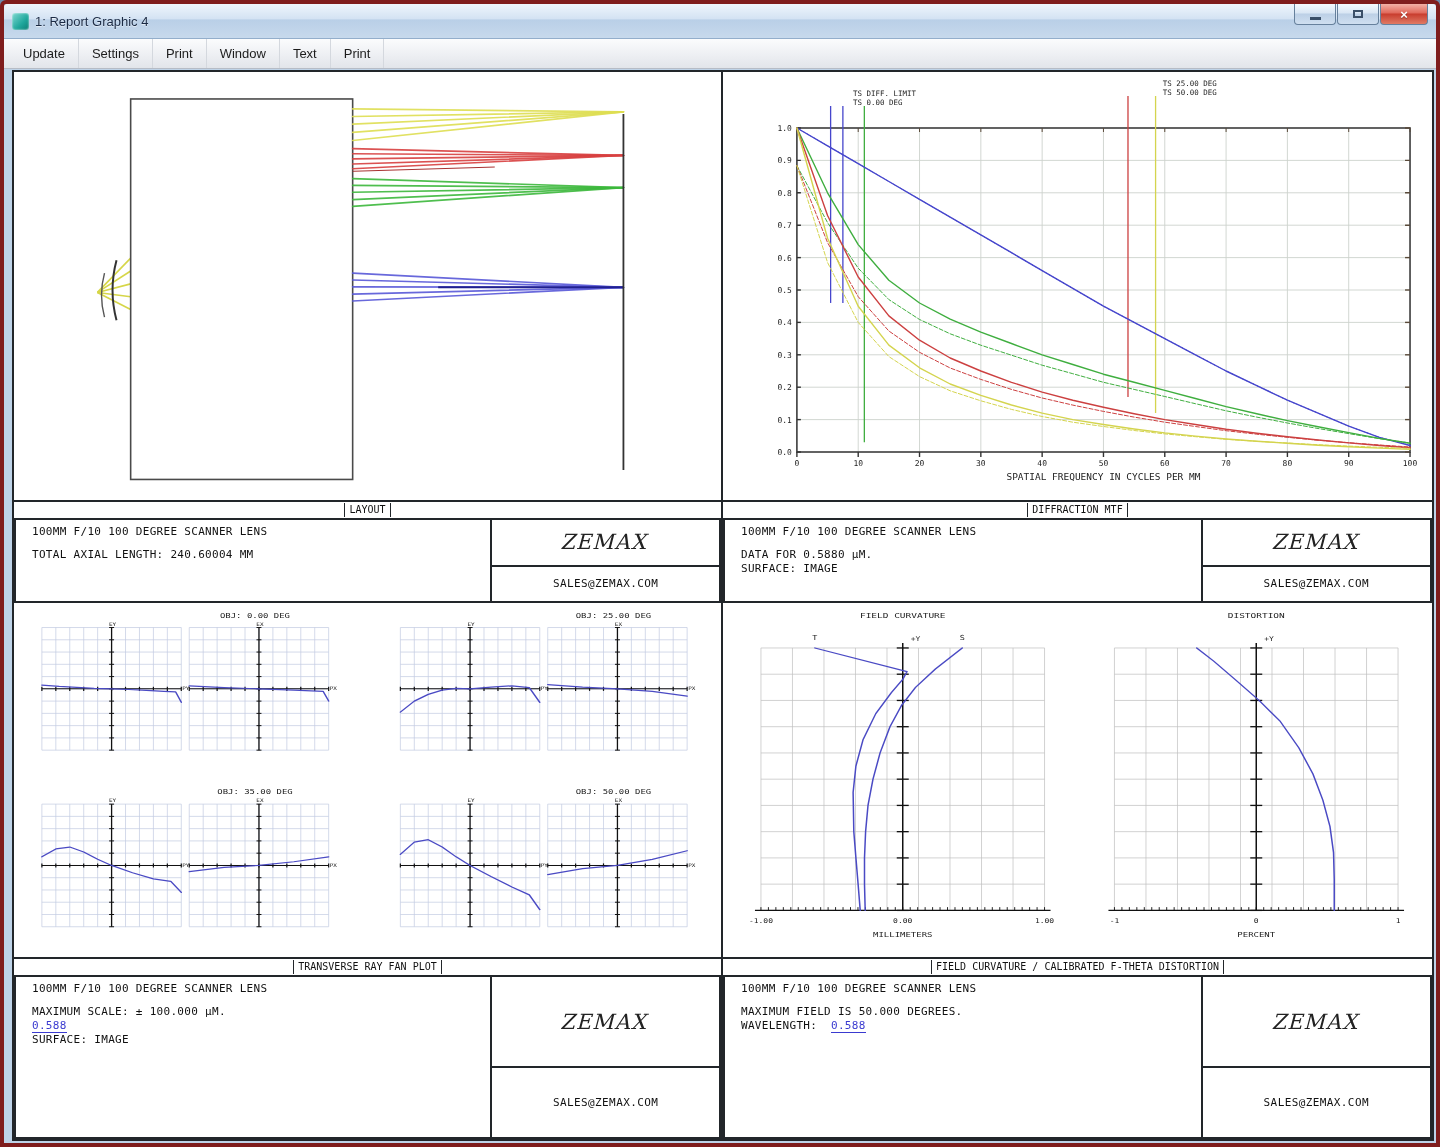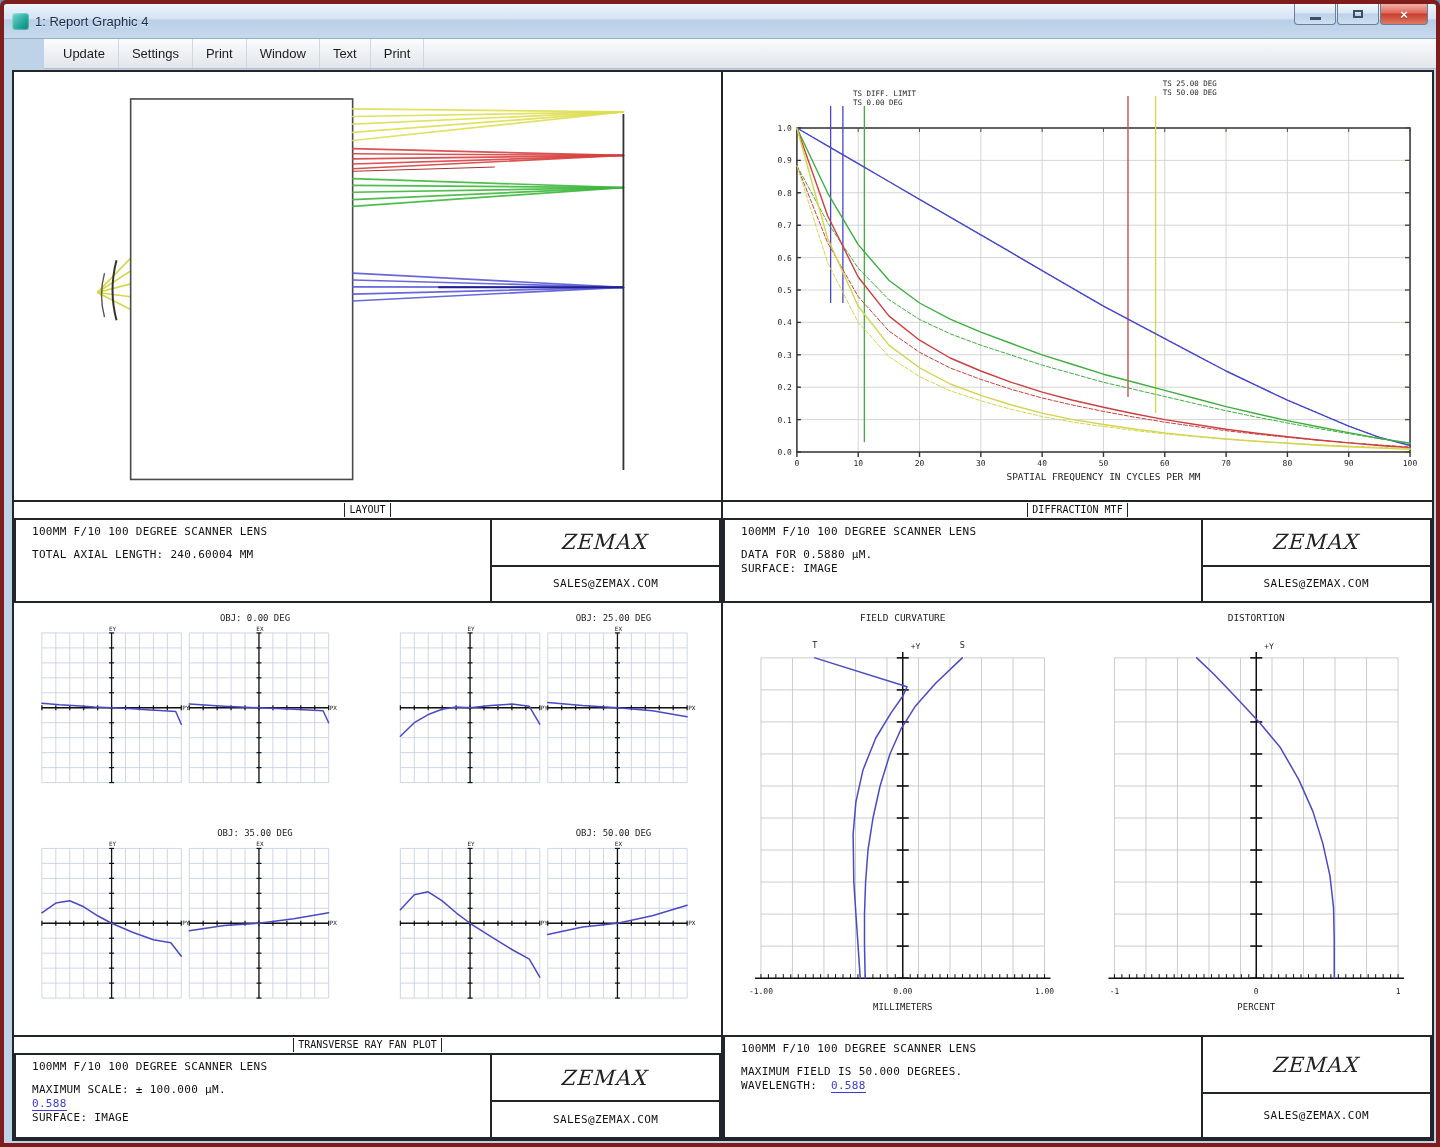--- a/index.html
+++ b/index.html
@@ -19,32 +19,32 @@
   .winbtn{width:42px;height:21px;box-sizing:border-box;border:1px solid #5f7globe;border:1px solid #5f7globe}
   .winbtn{width:42px;height:21px;box-sizing:border-box;border:1px solid #66809c;border-top:none;
     border-radius:0 0 4px 4px;display:flex;align-items:center;justify-content:center;
     background:linear-gradient(#f4f9fe,#d9e6f4 45%,#bcd0e6 50%,#cfdff0);margin-left:1px;}
   .winbtn.close{width:48px;background:linear-gradient(#f2b0a6,#e0695b 45%,#c83d2e 50%,#e07a64);}
   .glyph-min{width:11px;height:3px;background:#3a4f68;margin-top:8px;}
   .glyph-max{width:10px;height:8px;border:2px solid #3a4f68;box-sizing:border-box;background:transparent;}
   .glyph-close{color:#fff;font-size:13px;font-weight:bold;line-height:1;text-shadow:0 1px 1px #00000055;}
   
   .menubar{height:29px;background:linear-gradient(#fbfcfd,#eceef2 60%,#e2e5ea);
-    border-bottom:1px solid #b6bcc6;display:flex;align-items:stretch;padding-left:6px;margin-left:40px;}
+    border-bottom:1px solid #b6bcc6;display:flex;align-items:stretch;padding-left:6px;}
   .mi{display:flex;align-items:center;padding:0 13px;font-size:13px;color:#1c1c1c;
     border-right:1px solid #d4d8de;cursor:default;}
   
   .canvas{position:absolute;left:8px;top:66px;width:1422px;height:1071px;box-sizing:border-box;
     background:#fff;border:2px solid #22262a;display:grid;
     grid-template-columns:1fr 1fr;grid-template-rows:531px 536px;}
   .quad{display:flex;flex-direction:column;box-sizing:border-box;background:#fff;min-width:0;}
   .quad.qleft{border-right:2px solid #22262a;}
   .plot-area{flex:0 0 auto;position:relative;background:#fff;}
   .quad.qtop .plot-area{height:428px;}
-  .quad.qbot .plot-area{height:432px;}
+  .quad.qbot .plot-area{height:354px;}
   .plot-area svg{display:block;width:100%;height:100%;}
   svg text{font-family:"DejaVu Sans Mono",monospace;fill:#222;}
   .caption{height:16px;border-top:2px solid #22262a;display:flex;align-items:center;justify-content:center;}
   .caption span{font-family:"DejaVu Sans Mono",monospace;font-size:10px;color:#111;
     padding:0 4px;border-left:1.5px solid #22262a;border-right:1.5px solid #22262a;line-height:14px;}
   .tblock{flex:1;display:flex;border:2px solid #22262a;box-sizing:border-box;margin:0;}
   .tb-left{flex:1.95;padding:5px 16px;box-sizing:border-box;border-right:2px solid #22262a;overflow:hidden;}
   .tb-line{font-family:"DejaVu Sans Mono",monospace;font-size:11px;color:#111;
     letter-spacing:0.3px;line-height:14px;white-space:nowrap;}
   .tb-title{margin-bottom:9px;}
@@ -842,20 +842,23 @@
             <line x1="676" y1="372" x2="676" y2="376" stroke="#111" stroke-width="1"></line>
             <text x="534" y="18" font-size="9.5" text-anchor="middle" fill="#111">DISTORTION</text>
             <text x="542" y="46" font-size="8" text-anchor="start" fill="#111">+Y</text>
             <text x="392" y="392" font-size="8" text-anchor="middle" fill="#333">-1</text>
             <text x="534" y="392" font-size="8" text-anchor="middle" fill="#333">0</text>
             <text x="676" y="392" font-size="8" text-anchor="middle" fill="#333">1</text>
             <text x="534" y="408" font-size="9" text-anchor="middle" fill="#333">PERCENT</text>
             <polyline points="612.1,376.0 612.1,337.5 611.4,305.4 607.8,273.3 600.7,241.2 590.8,209.1 576.6,177.0 558.1,144.9 536.8,119.2 512.7,93.5 491.4,71.1 474.4,55.0" fill="none" stroke="#4a4ac4" stroke-width="1.5" stroke-linejoin="round" stroke-linecap="round"></polyline>
           </svg>
       </div>
+      <div class="caption">
+          <span>FIELD CURVATURE / CALIBRATED F-THETA DISTORTION</span>
+        </div>
       <div class="tblock">
         <div class="tb-left">
           <div class="tb-line tb-title">100MM F/10 100 DEGREE SCANNER LENS</div>
           <div class="tb-line">MAXIMUM FIELD IS 50.000 DEGREES.</div>
           <div class="tb-line"><span>WAVELENGTH:</span>&nbsp;&nbsp;<span class="wl">0.588</span></div>
         </div>
         <div class="tb-right">
           <div class="tb-logo">ZEMAX</div>
           <div class="tb-file">SALES@ZEMAX.COM</div>
         </div>

